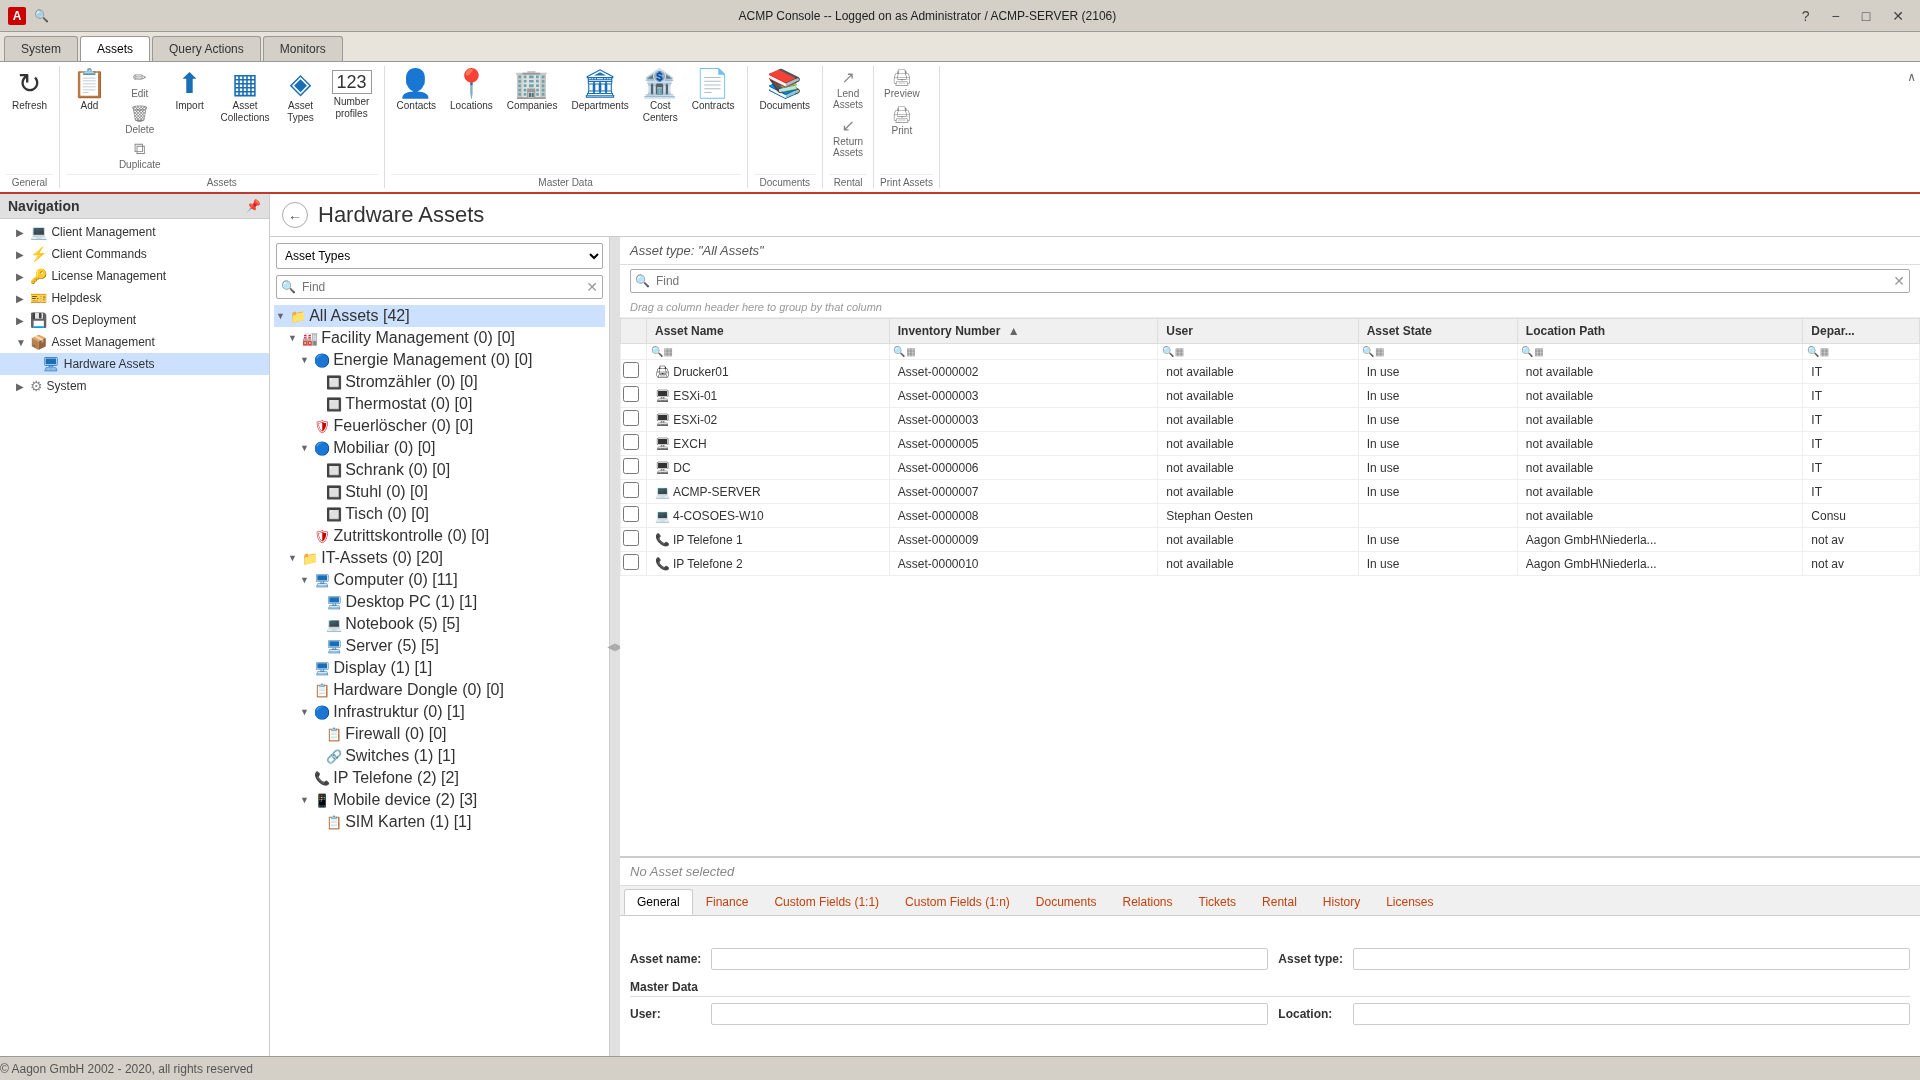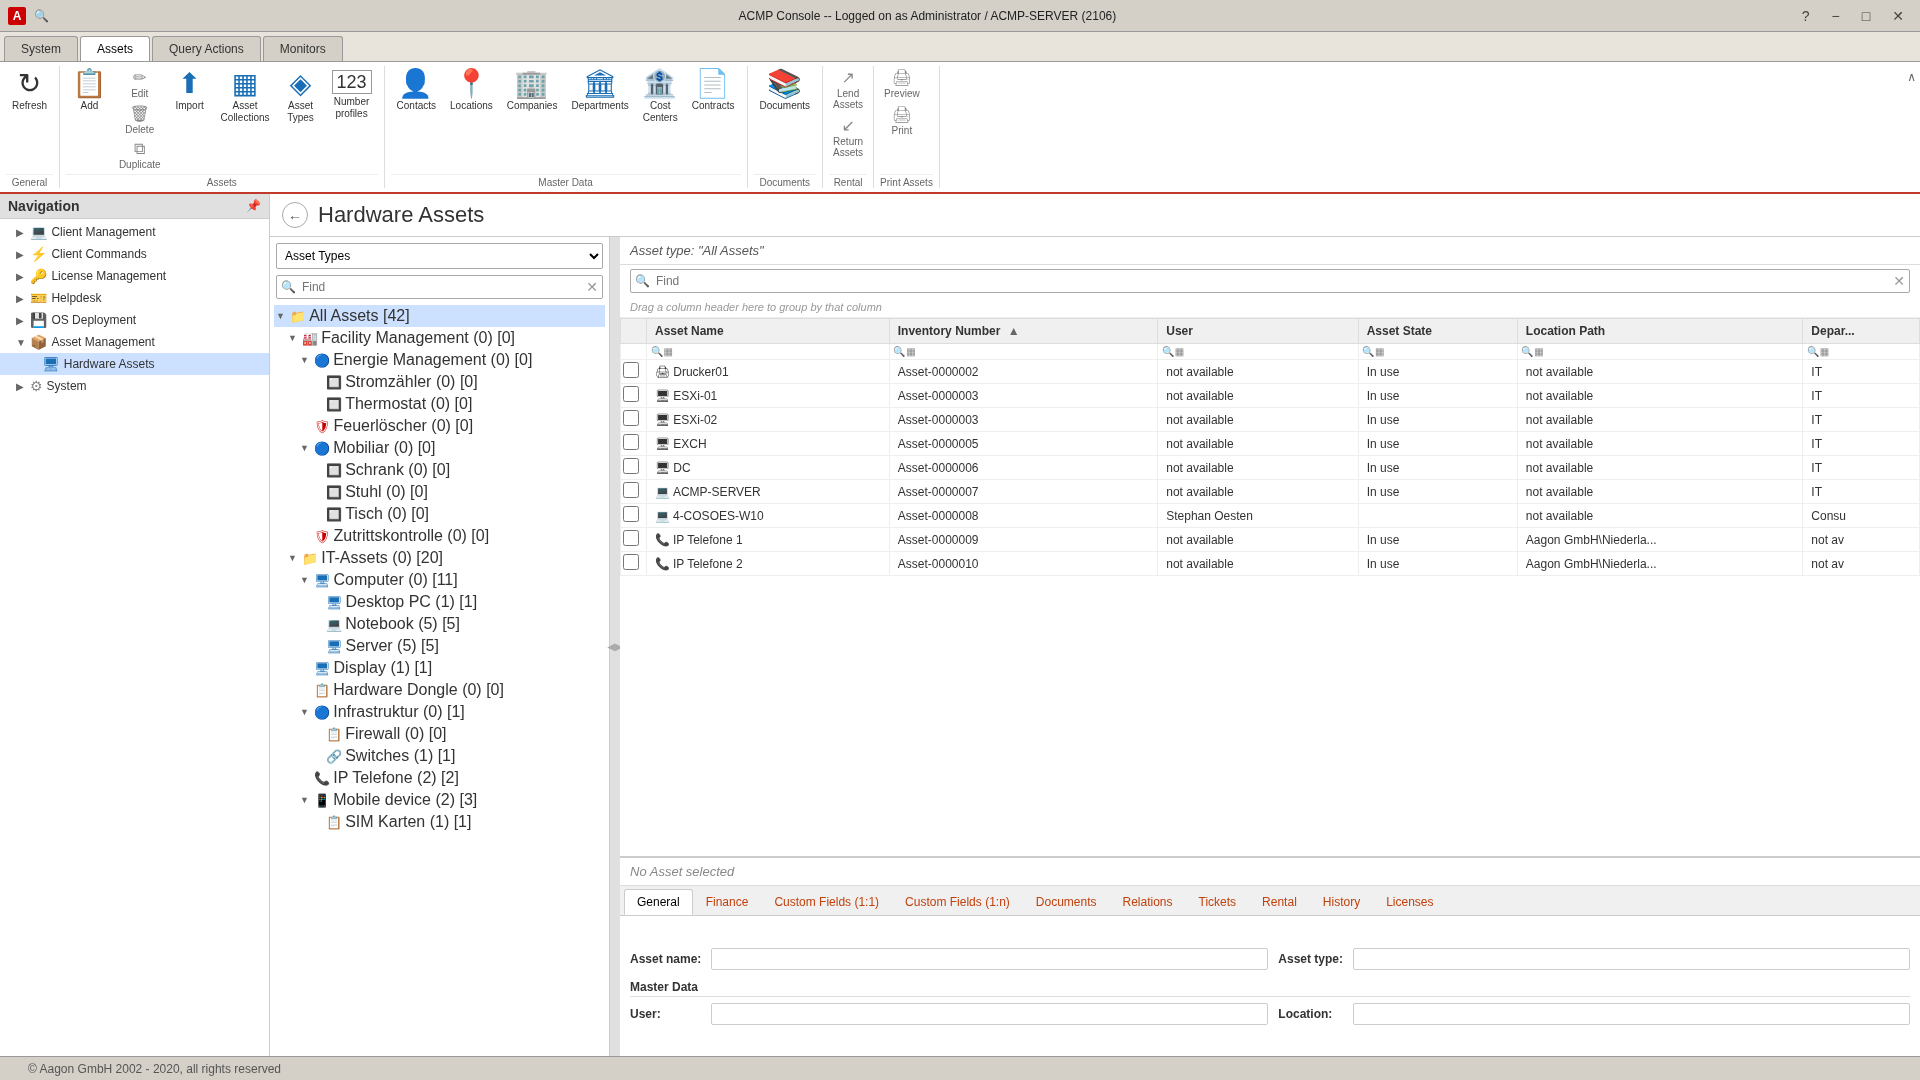--- a/index.html
+++ b/index.html
@@ -391,21 +391,21 @@
       border-bottom: 1px solid #ddd;
     }
 
     
     .status-bar {
       height: 24px;
       background: #d4d0c8;
       border-top: 1px solid #999;
       display: flex;
       align-items: center;
-      padding: 0 28px;
+      padding: 0 0;
       font-size: 11px;
       color: #555;
     }
 
     
     ::-webkit-scrollbar { width: 10px; height: 10px; }
     ::-webkit-scrollbar-track { background: #f0f0f0; }
     ::-webkit-scrollbar-thumb { background: #bbb; border-radius: 2px; }
 
     .icon-orange { color: #e08000; }

